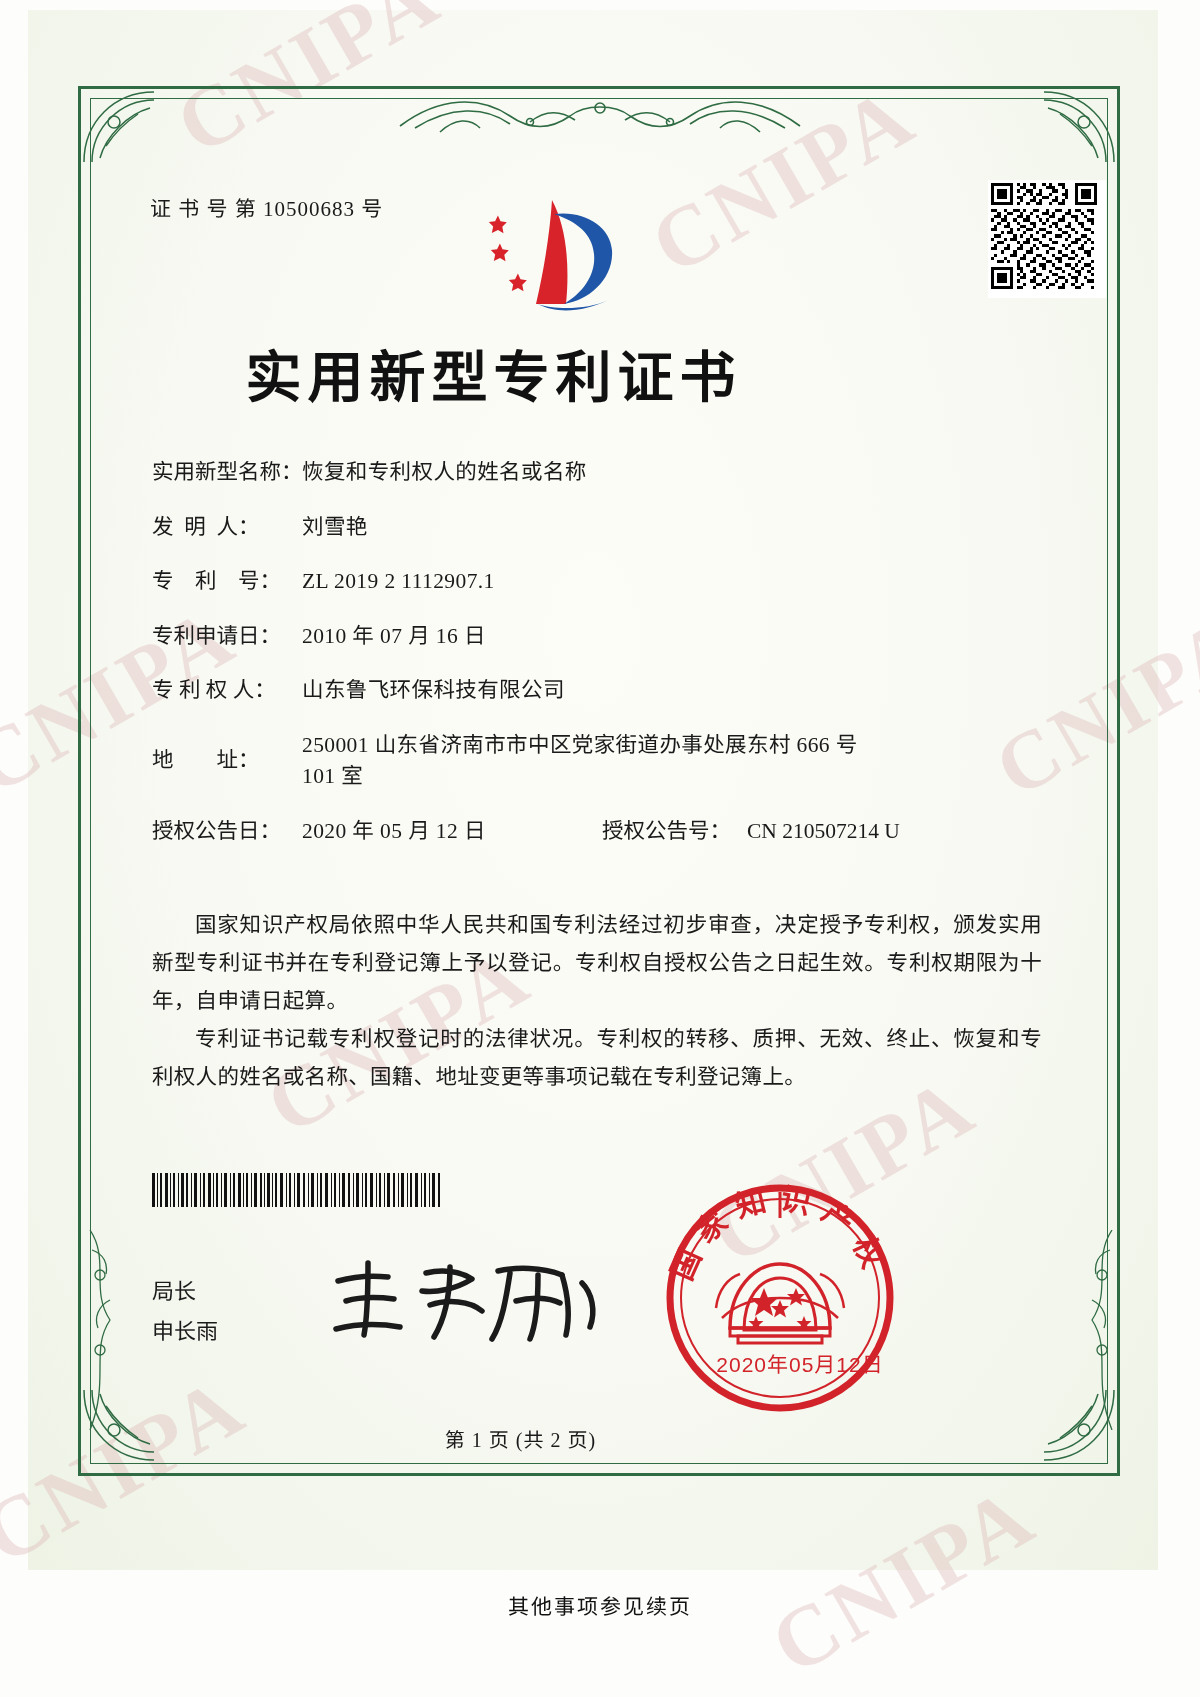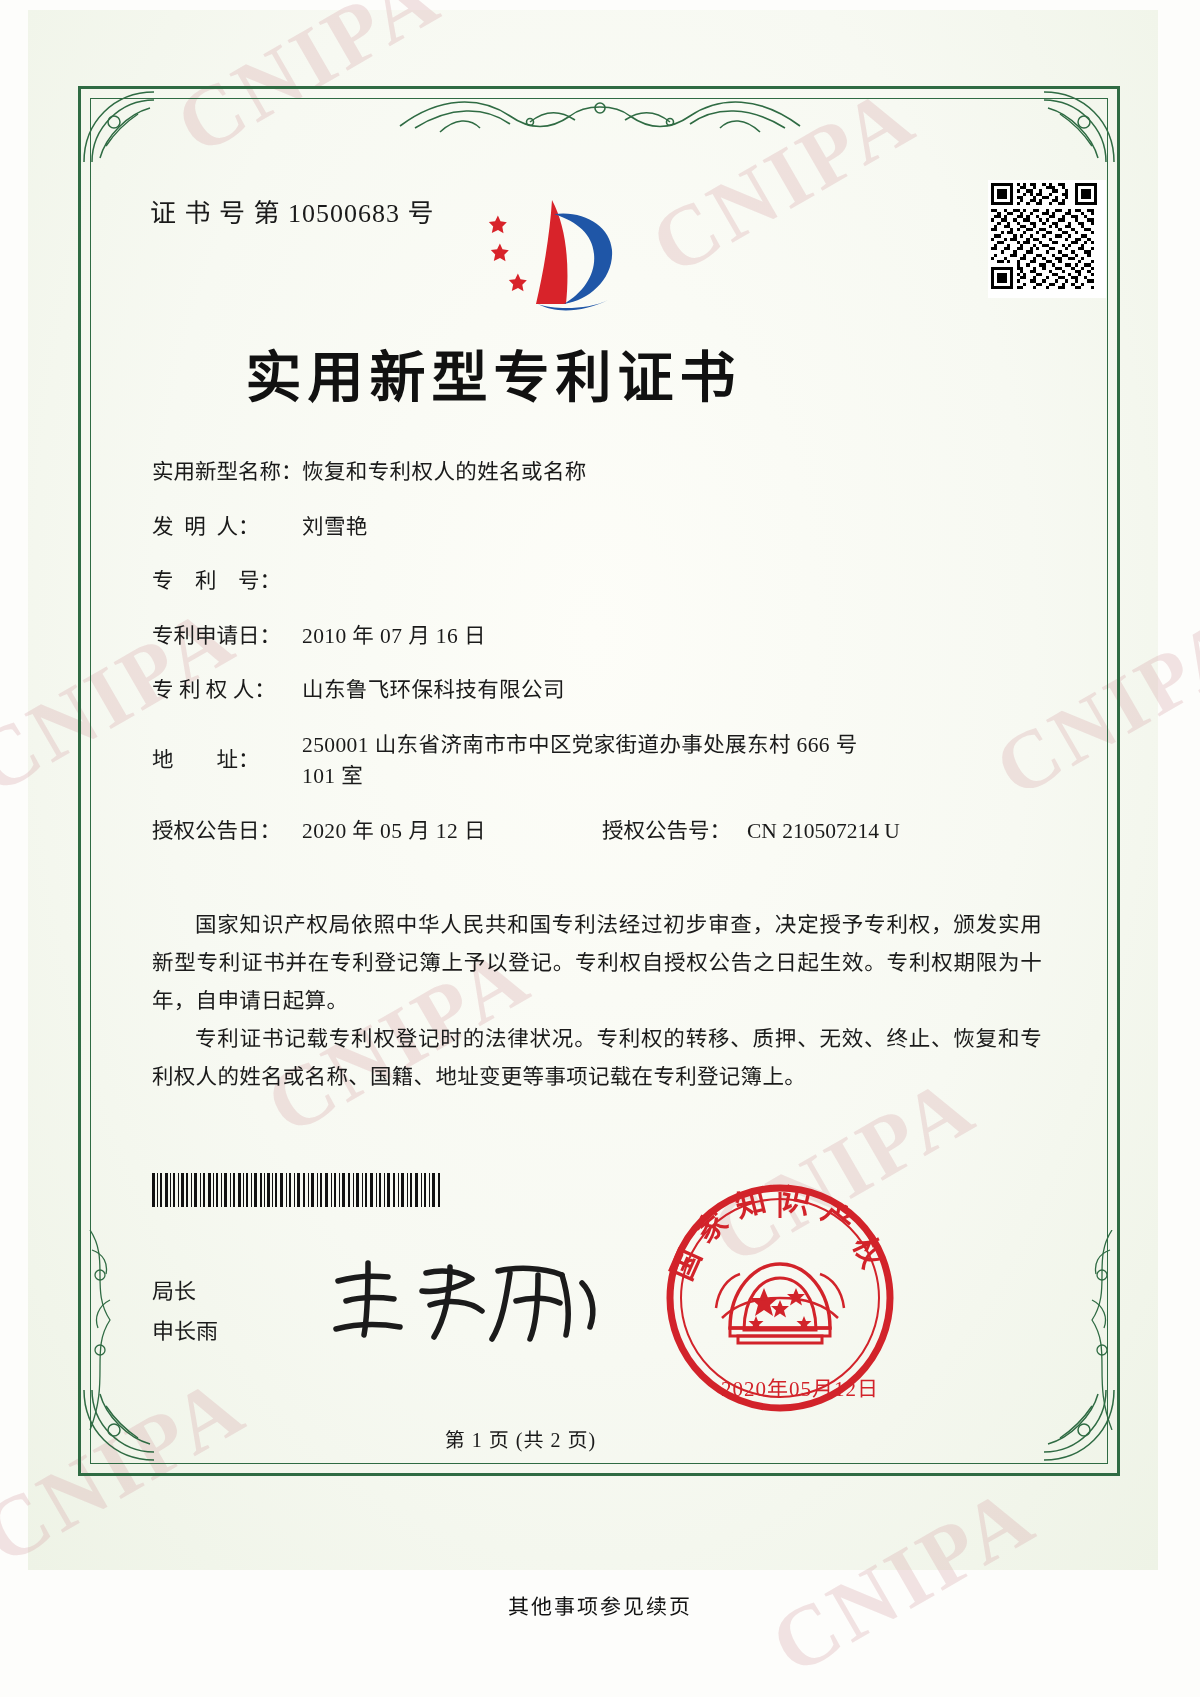--- a/index.html
+++ b/index.html
@@ -86,21 +86,21 @@
 
   .side-deco {
     position: absolute;
     color: #2f6b43;
   }
 
   
   .cert-no {
     position: absolute;
     left: 150px; top: 192px;
-    font-size: 26px;
+    font-size: 21px;
     letter-spacing: 1px;
     font-family: "Liberation Serif", "DejaVu Serif", serif;
   }
   .qr {
     position: absolute;
     right: 94px; top: 180px;
     width: 112px; height: 112px;
     background: #ffffff;
     padding: 3px;
   }
@@ -197,22 +197,21 @@
     width: 240px; height: 240px;
   }
   .seal-date {
     position: absolute;
     left: 700px; top: 1348px;
     width: 200px;
     text-align: center;
     color: #d2232a;
     font-size: 21px;
     letter-spacing: 1px;
-    font-family: Liberation Serif, serif;
-    margin-top: 24px;
+    font-family: Liberation Sans, sans-serif;
   }
 
   
   .page-num {
     position: absolute;
     left: 0; top: 1424px;
     width: 1041px;
     text-align: center;
     font-size: 20px;
     letter-spacing: 1px;
@@ -607,20 +606,21 @@
       <div class="field-value">恢复和专利权人的姓名或名称</div>
     </div>
 
     <div class="field-row">
       <div class="field-label">发  明  人：</div>
       <div class="field-value">刘雪艳</div>
     </div>
 
     <div class="field-row">
       <div class="field-label">专    利    号：</div>
+      <div class="field-value">ZL 2019 2 1112907.1</div>
     </div>
 
     <div class="field-row">
       <div class="field-label">专利申请日：</div>
       <div class="field-value">2010 年 07 月 16 日</div>
     </div>
 
     <div class="field-row">
       <div class="field-label">专 利 权 人：</div>
       <div class="field-value">山东鲁飞环保科技有限公司</div>

